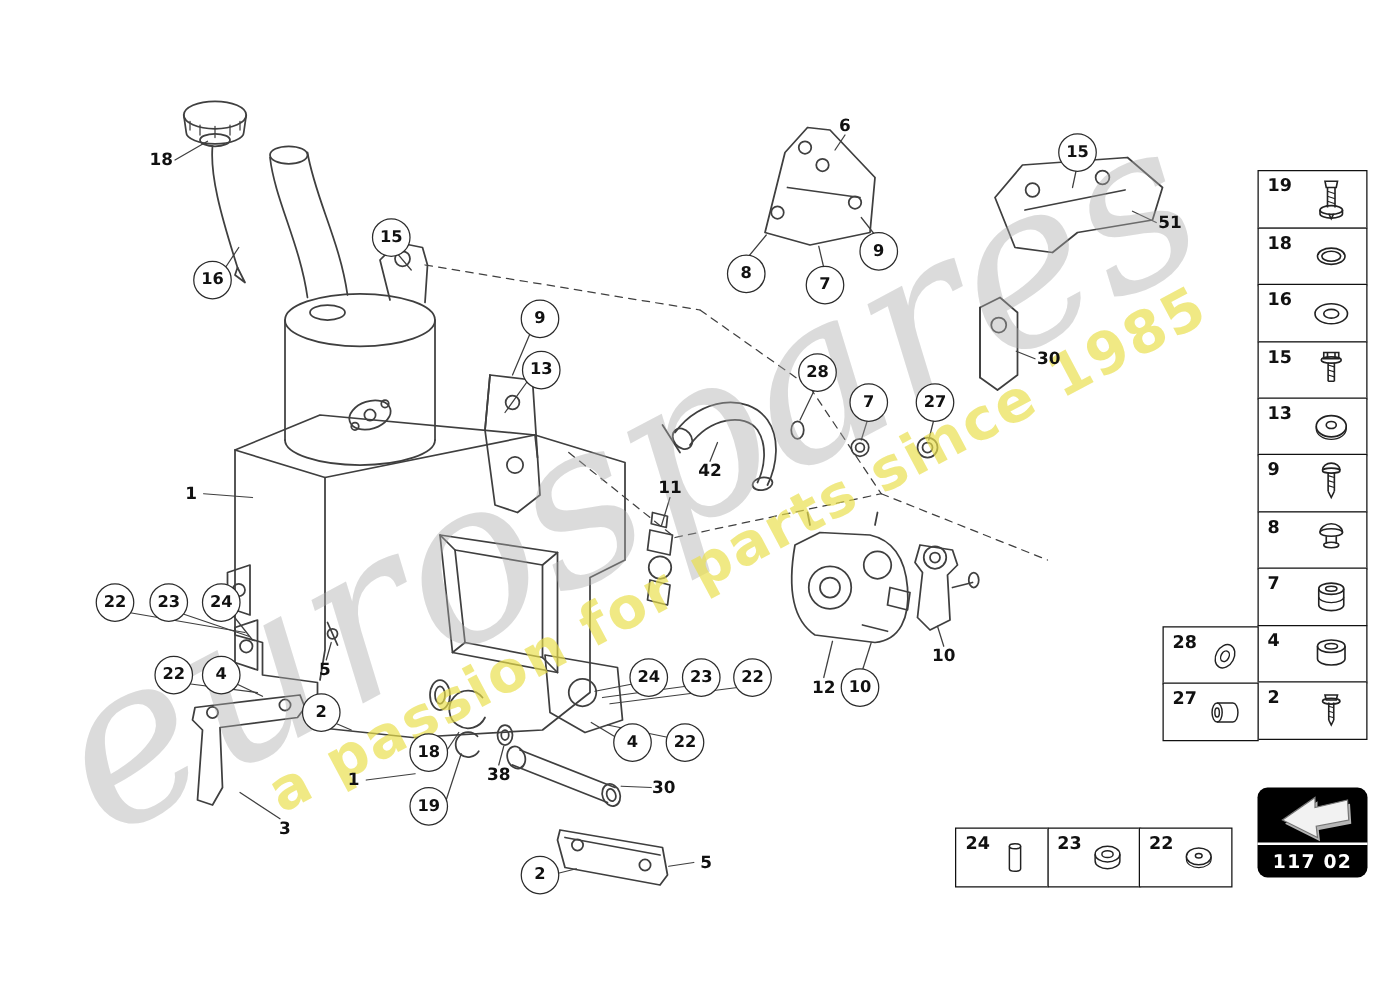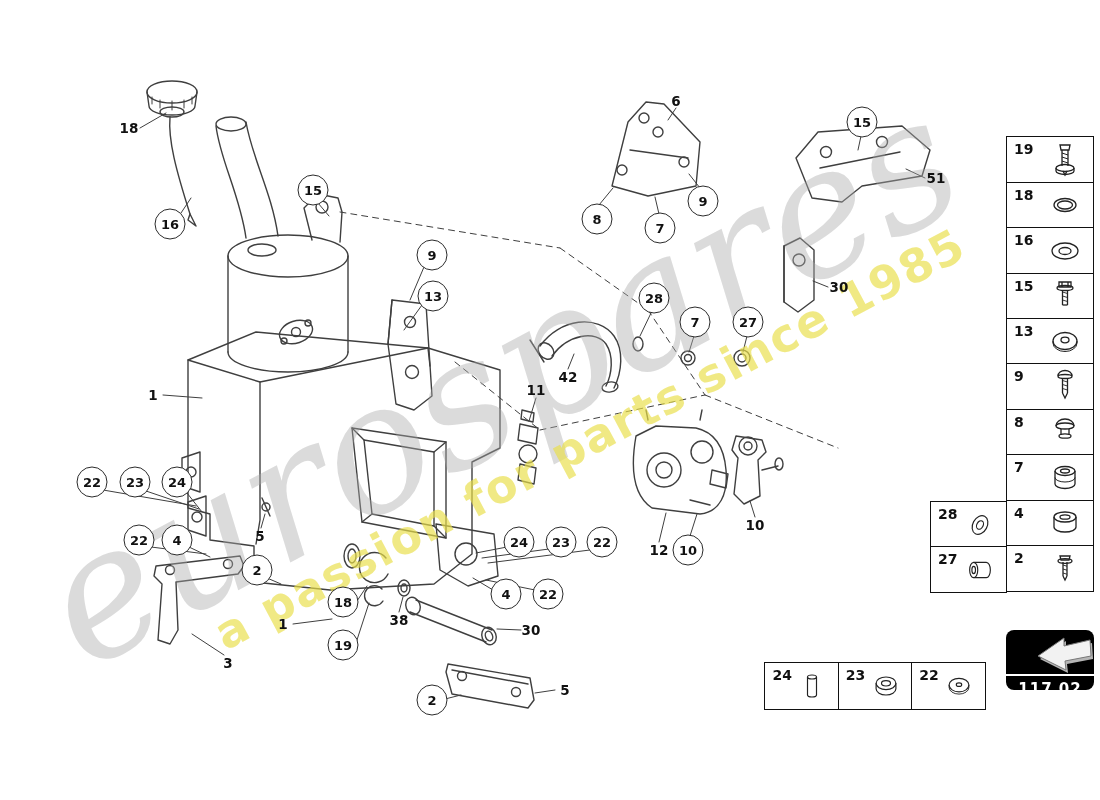--- a/index.html
+++ b/index.html
@@ -29,22 +29,22 @@
   .lbox .num{position:absolute;left:7px;top:4px;font-size:14px;font-weight:bold;color:#111;}
   .lbox .icon{margin-right:8px;line-height:0;}
   .sidebox{position:absolute;width:77px;z-index:6;}
   .sb-28{left:930px;top:501px;}
   .sb-27{left:930px;top:546px;}
   .sidebox .lbox{width:77px;margin-top:0;}
   .legend-row{position:absolute;left:766px;top:662px;display:flex;z-index:6;}
   .legend-row .lbox{width:75px;height:48px;margin-top:0;margin-left:-1.6px;}
 
   
-  .badge{position:absolute;left:1006px;top:630px;width:88px;height:60px;background:#000;
-    border-radius:8px;z-index:6;display:flex;flex-direction:column;align-items:flex-end;box-sizing:border-box;}
+  .badge{position:absolute;left:1006px;top:630px;width:88px;height:72px;background:#000;
+    border-radius:8px;z-index:6;display:flex;flex-direction:column;align-items:center;box-sizing:border-box;}
   .badge .arrow{flex:1;display:flex;align-items:center;justify-content:center;}
   .badge .code{width:100%;border-top:2px solid #fff;color:#fff;font-weight:bold;font-size:15px;
     text-align:center;padding:4px 0 6px;letter-spacing:1px;}
 </style>
 </head>
 <body>
 
 <div class="stage">
 
   <svg class="drawing" width="1000" height="800" viewBox="0 0 1000 800">

